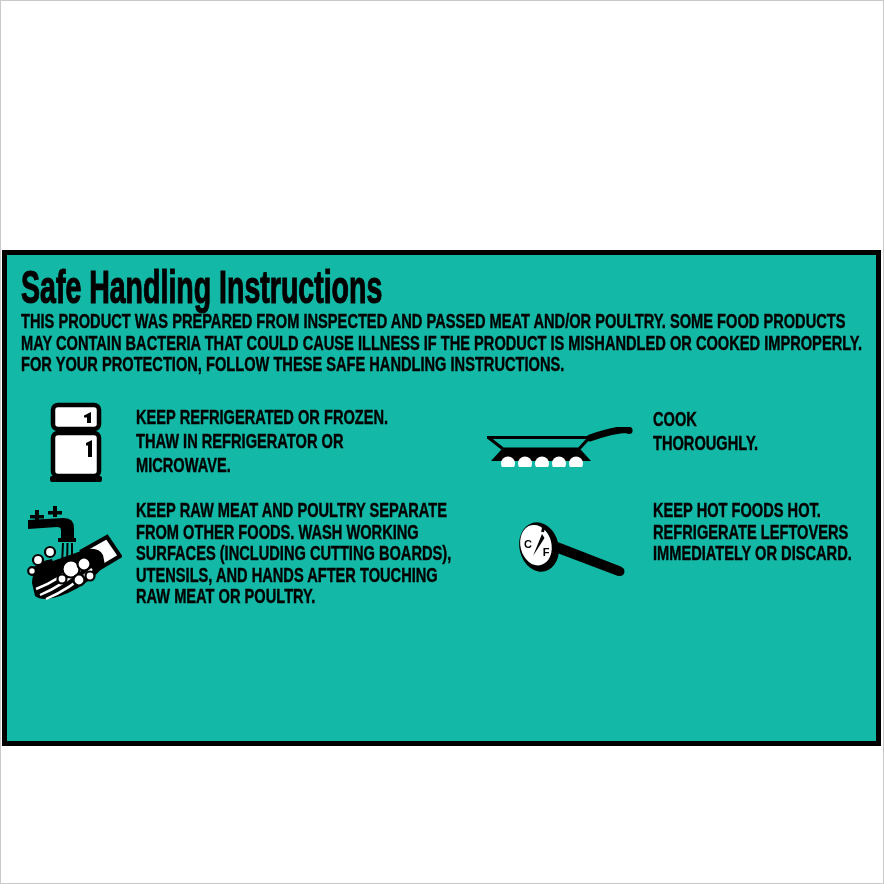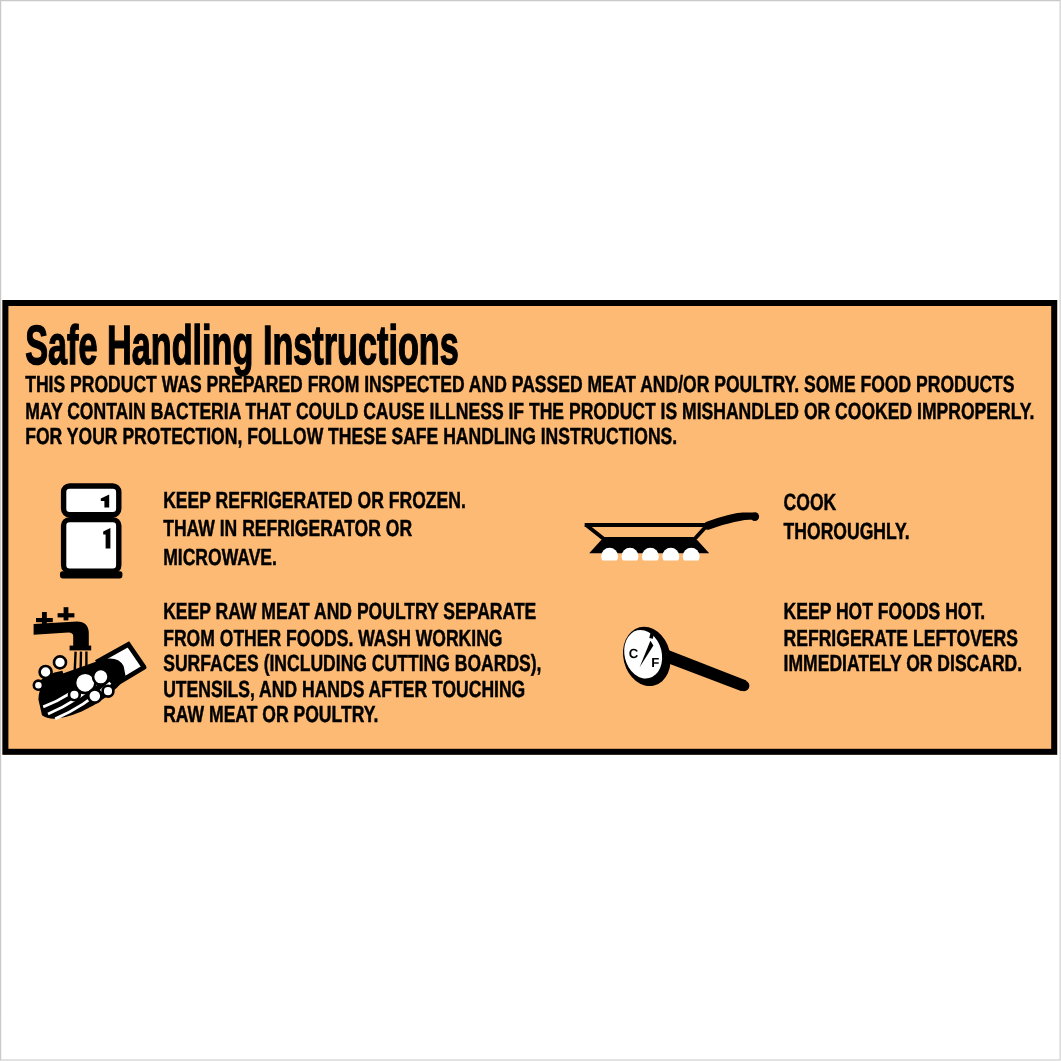--- a/index.html
+++ b/index.html
@@ -7,24 +7,24 @@
     position:relative;
     width:884px;height:884px;
     background:#ffffff;
     box-shadow: inset 0 0 0 1px #c9c9c9;
     overflow:hidden;
     font-family:"Liberation Sans", sans-serif;
   }
   .label-box{
     position:absolute;
     left:2px; top:250px;
-    width:879px; height:379px;
+    width:879px; height:496px;
     border:5px solid #000;
     box-sizing:border-box;
-    background:#fdba74;
+    background:#14b8a6;
   }
   .cond{
     transform:scaleX(0.75);
     transform-origin:0 0;
     white-space:pre-line;
     font-weight:bold;
     color:#000;
     width:1200px;
     -webkit-text-stroke:0.4px #000;
   }

